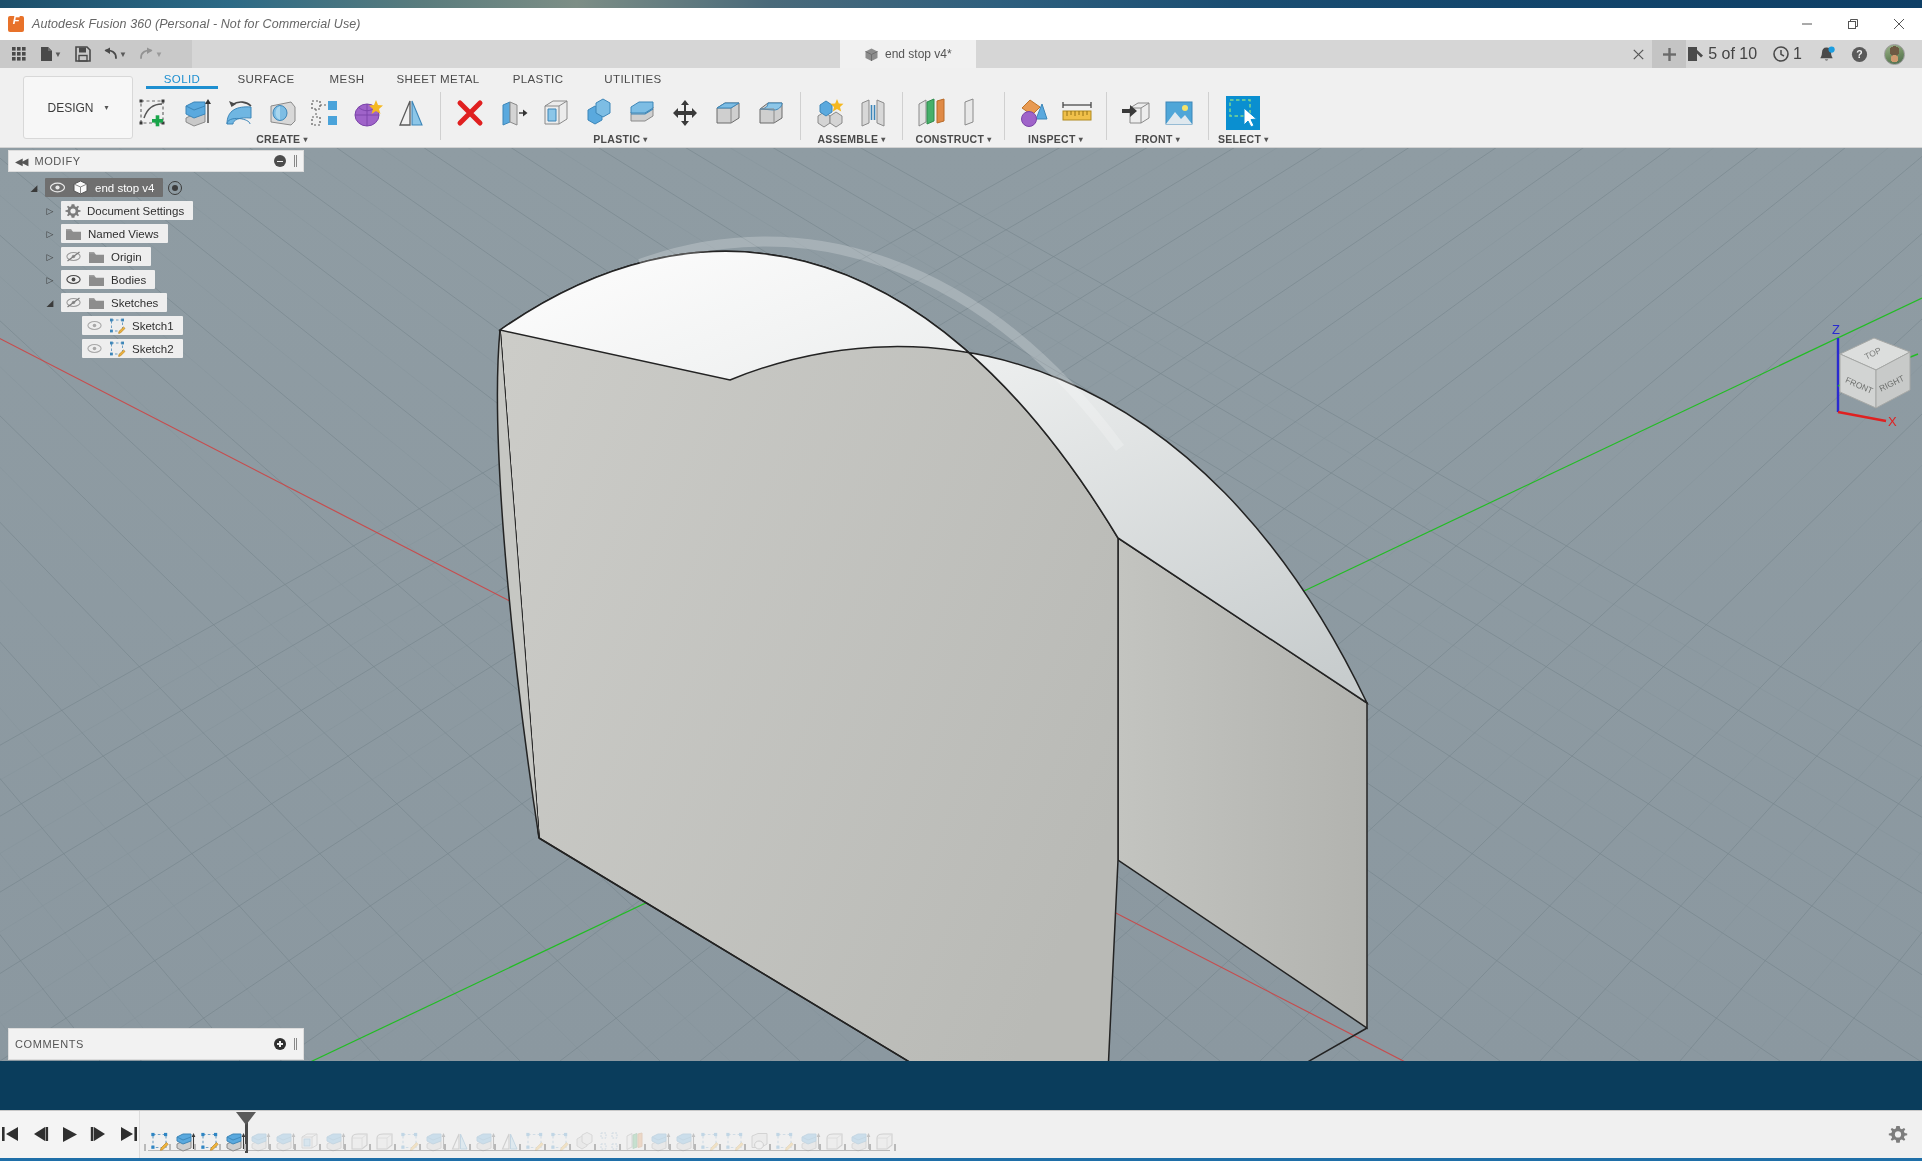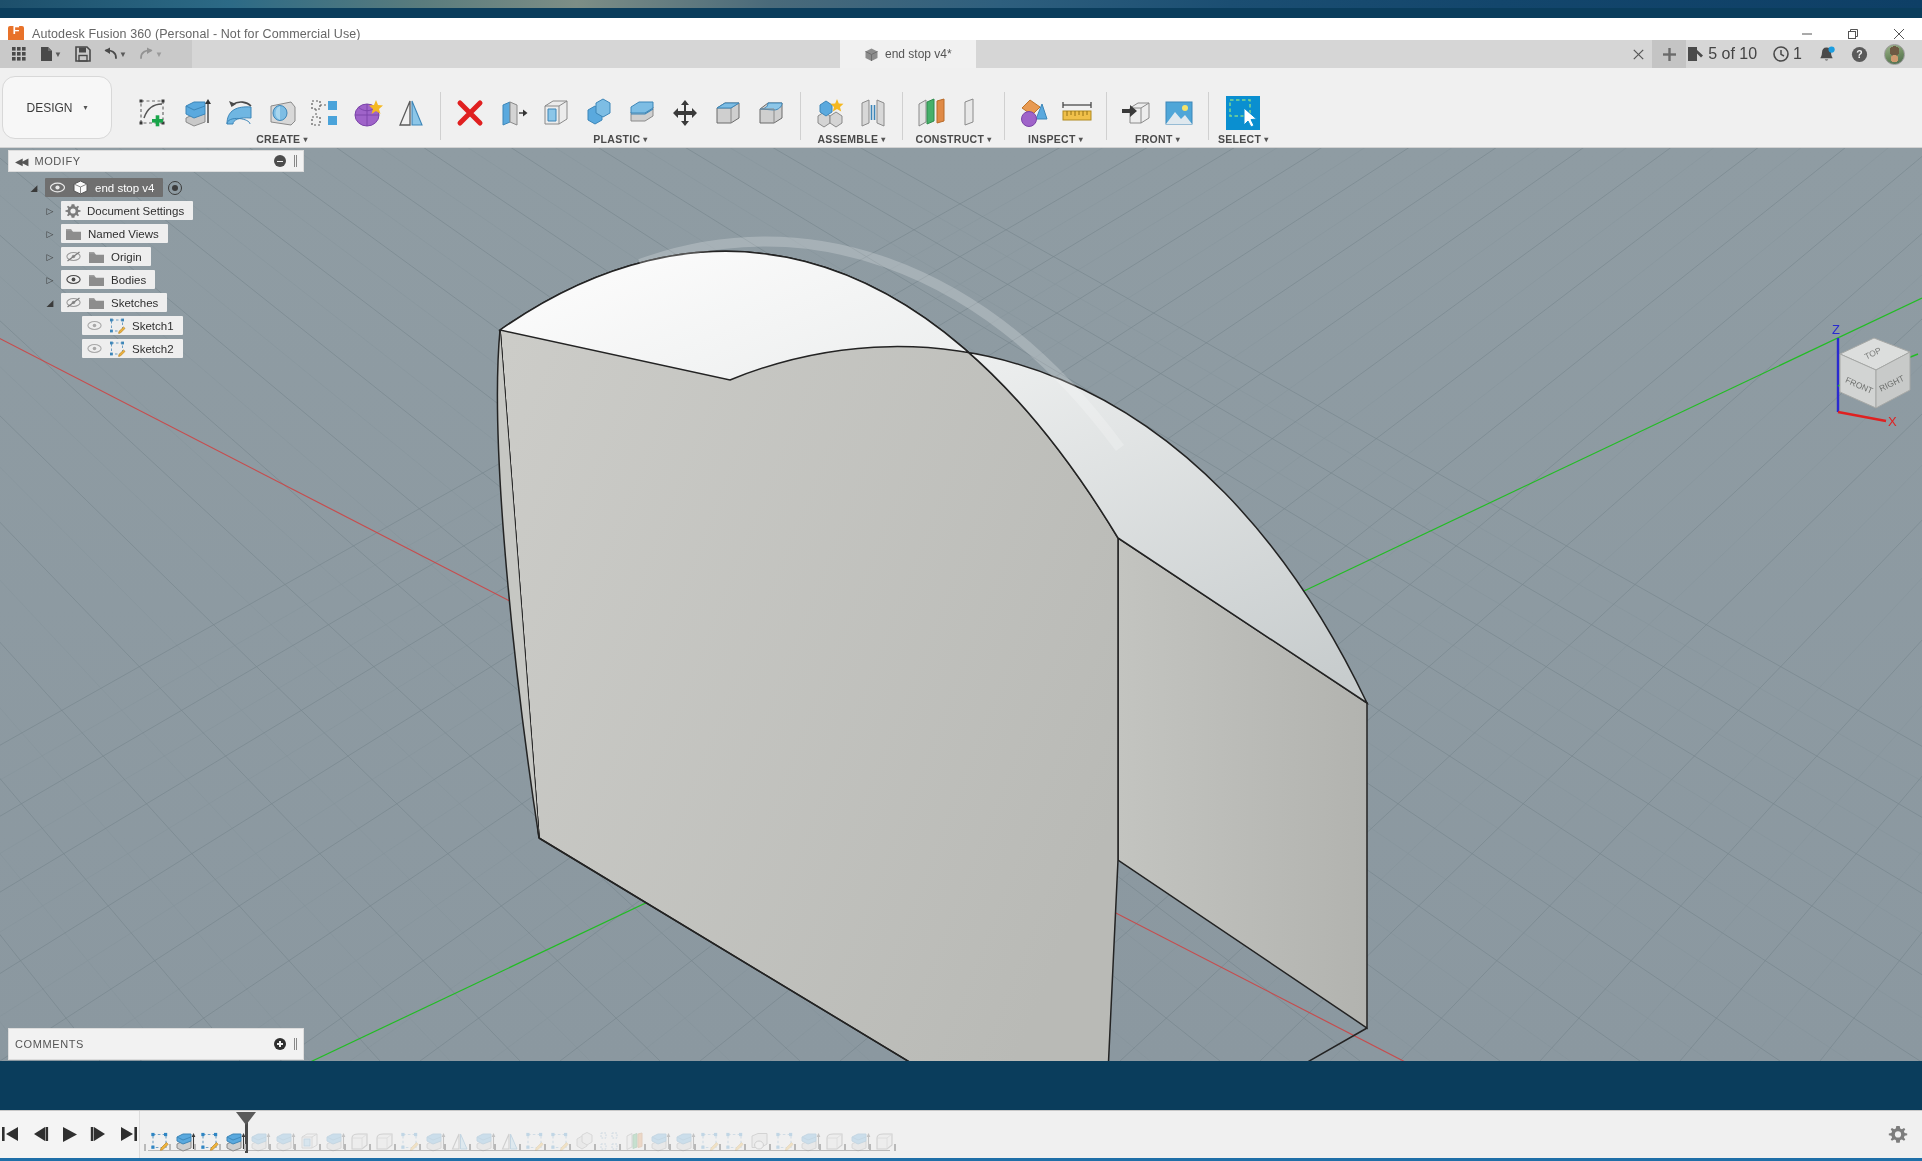--- a/index.html
+++ b/index.html
@@ -13,22 +13,22 @@
 
   
   .desktop-bg {
     position: absolute; left:0; top:0; width:1922px; height:8px;
     background: linear-gradient(90deg,#1d4f6b 0%,#2c6a86 12%,#5a7c7d 22%,#7d8e86 30%,
                 #4a6a7a 40%,#2e5f7e 52%,#1b4e72 64%,#13466c 78%,#0e3f66 100%);
   }
 
   
   .titlebar {
-    position: absolute; left:0; top:18px; width:1922px; height:32px;
-    background: #ffffff; display:flex; align-items:center;
+    position: absolute; left:0; top:8px; width:1922px; height:32px;
+    background: #ffffff; display:flex; align-items:center;font-style:italic;
   }
   .tb-appicon {
     width:16px; height:16px; margin-left:8px; margin-right:8px;
     background:#e8722a; border-radius:2px; position:relative; flex:0 0 auto;
   }
   .tb-appicon::after{
     content:"F"; position:absolute; left:0; top:-2px; width:16px;
     font-size:11px; font-weight:bold; color:#fff; text-align:center;
     font-family:"Liberation Sans",sans-serif;
   }
@@ -83,22 +83,22 @@
       linear-gradient(160deg,#9fb58e 0%,#6d8a5f 55%,#4d6b50 100%);
     border:1px solid #9a9a9a;
   }
 
   
   .ribbon{
     position:absolute; left:0; top:68px; width:1922px; height:80px;
     background:#f0f0f0; border-bottom:1px solid #d2d2d2;
   }
   .design-box{
-    position:absolute; left:2px; top:8px; width:110px; height:63px;
-    background:#f7f7f7; border:1px solid #d8d8d8; border-radius:13px;
+    position:absolute; left:23px; top:8px; width:110px; height:63px;
+    background:#f7f7f7; border:1px solid #d8d8d8; border-radius:3px;
     display:flex; align-items:center; justify-content:center; gap:11px;
   }
   .design-box .txt{ font-size:12px; color:#3b3b3b; }
   .ribbon-tabs{
     position:absolute; left:140px; top:3px; display:flex; gap:0px;
   }
   .rtab{
     font-size:11.5px; color:#4a4a4a; letter-spacing:.4px;
     padding:2px 0 4px 0; text-align:center; position:relative;
   }
@@ -338,20 +338,40 @@
     </div>
   </div>
 
   <div class="ribbon">
 
     <div class="design-box">
       <span class="txt">DESIGN</span>
       <span class="caret">▾</span>
     </div>
 
+    <div class="ribbon-tabs">
+      <div class="rtab active" style="width:84px">
+        <span>SOLID</span>
+      </div>
+      <div class="rtab" style="width:84px">
+        <span>SURFACE</span>
+      </div>
+      <div class="rtab" style="width:78px">
+        <span>MESH</span>
+      </div>
+      <div class="rtab" style="width:104px">
+        <span>SHEET METAL</span>
+      </div>
+      <div class="rtab" style="width:96px">
+        <span>PLASTIC</span>
+      </div>
+      <div class="rtab" style="width:94px">
+        <span>UTILITIES</span>
+      </div>
+    </div>
 
     <div class="ribbon-groups">
 
       <div class="rgroup">
         <div class="icons">
           <div class="ricon">
             <svg width="30" height="30">
               <rect x="3" y="3" width="22" height="22" fill="none" stroke="#6a6a6a" stroke-width="1.2" stroke-dasharray="3,2.5"></rect>
               <path d="M6 20 C10 8 18 6 24 6" fill="none" stroke="#555" stroke-width="1.5"></path>
               <g fill="#3a3a3a">

